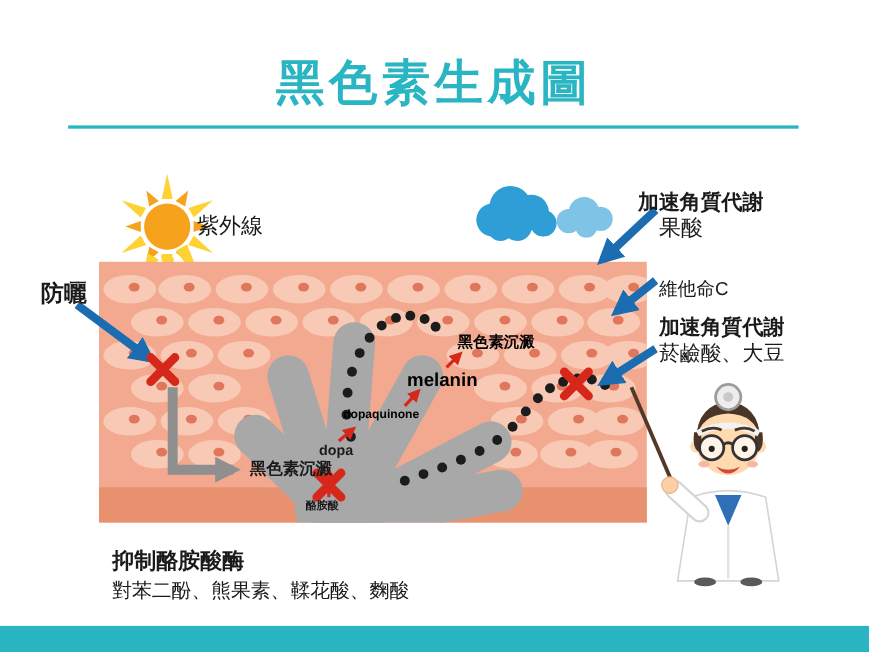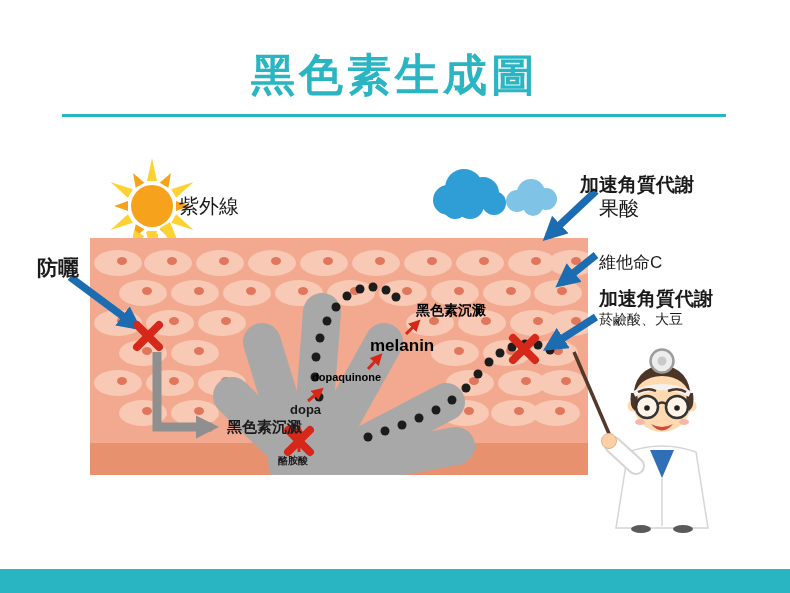--- a/index.html
+++ b/index.html
@@ -234,24 +234,26 @@
   <div class="lbl" style="left:179px;top:195px;font-size:20px">紫外線</div>
 
   <div class="lbl b" style="left:37px;top:256px;font-size:21px">防曬</div>
 
   <div class="lbl b" style="left:580px;top:174px;font-size:19px">加速角質代謝</div>
   <div class="lbl" style="left:599px;top:197px;font-size:20px">果酸</div>
 
   <div class="lbl" style="left:599px;top:253px;font-size:17px">維他命C</div>
 
   <div class="lbl b" style="left:599px;top:288px;font-size:19px">加速角質代謝</div>
-  <div class="lbl" style="left:599px;top:311px;font-size:14px">菸鹼酸、大豆</div>
+  <div class="lbl" style="left:599px;top:311px;font-size:19px">菸鹼酸、大豆</div>
 
   <div class="lbl b red" style="left:416px;top:302px;font-size:14px">黑色素沉澱</div>
   <div class="lbl b red" style="left:370px;top:336px;font-size:17px">melanin</div>
   <div class="lbl b red" style="left:312px;top:371px;font-size:11px">dopaquinone</div>
   <div class="lbl b" style="left:290px;top:403px;font-size:13px">dopa</div>
   <div class="lbl b" style="left:227px;top:418px;font-size:15px">黑色素沉澱</div>
   <div class="lbl b" style="left:278px;top:455px;font-size:10px">酪胺酸</div>
 
+  <div class="lbl b" style="left:102px;top:499px;font-size:20px">抑制酪胺酸酶</div>
+  <div class="lbl" style="left:102px;top:527px;font-size:18px">對苯二酚、熊果素、鞣花酸、麴酸</div>
 
   <div class="footer"></div>
 </div>
 
 </body></html>

